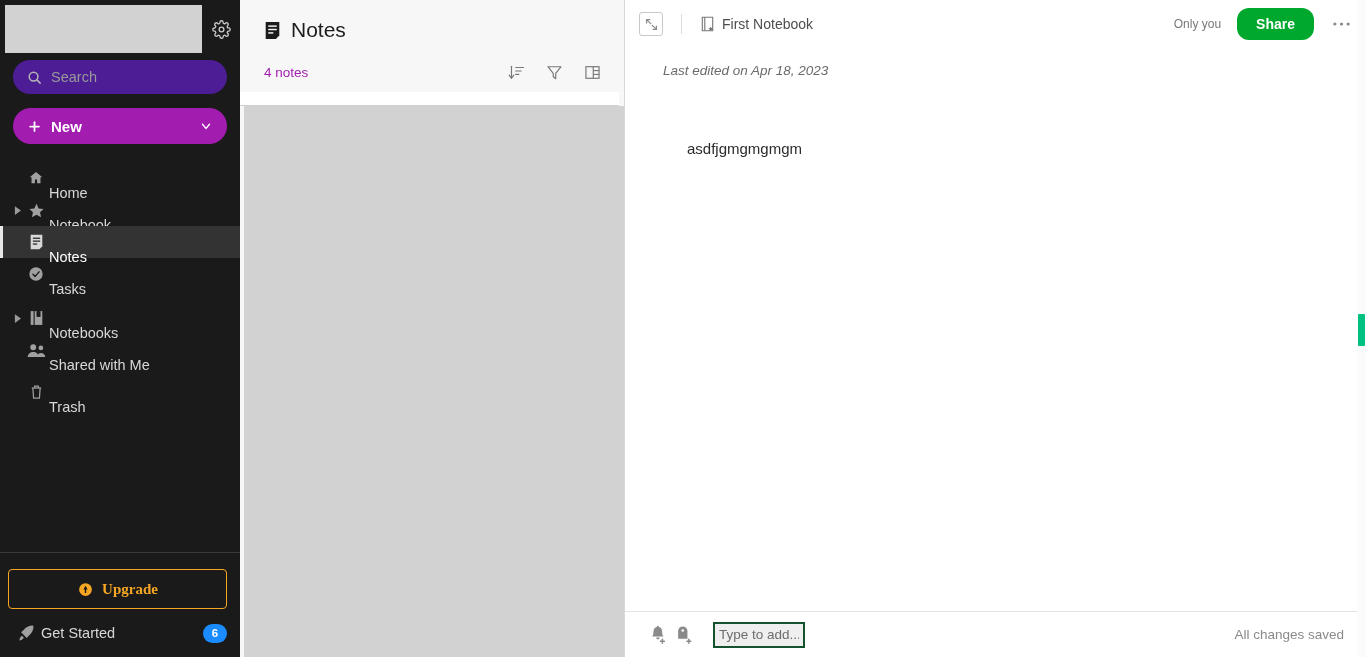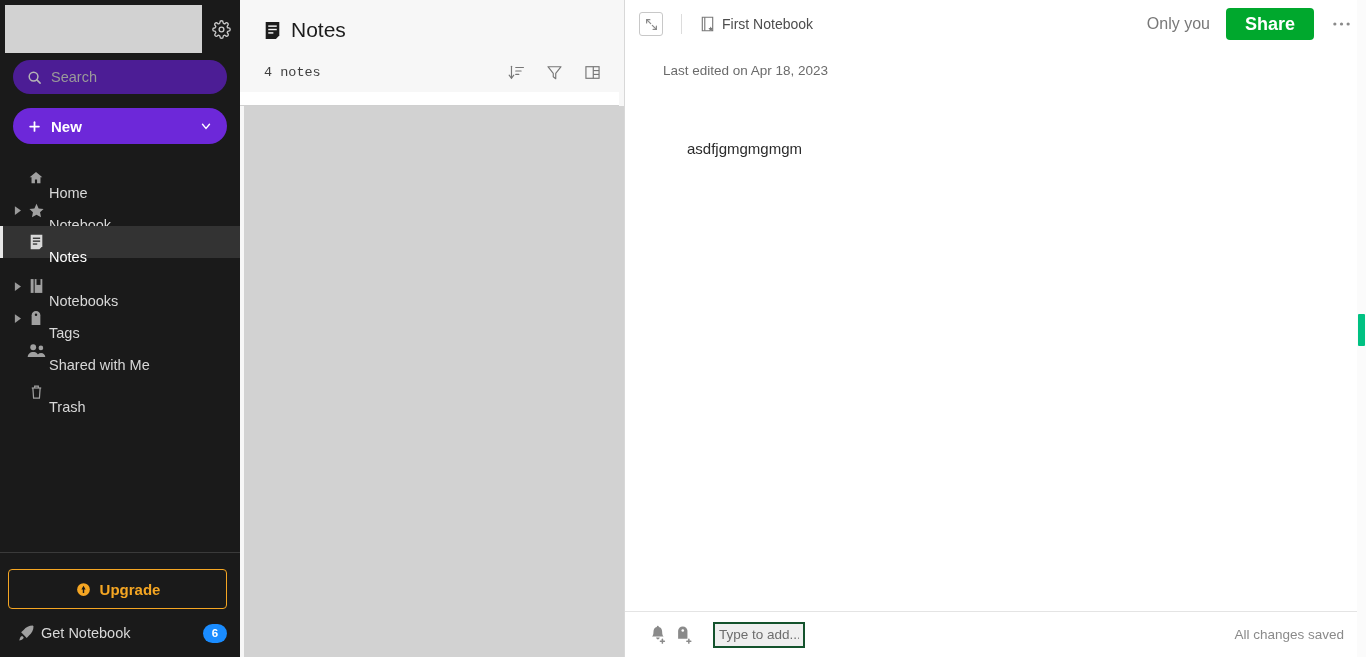--- a/index.html
+++ b/index.html
@@ -34,21 +34,21 @@
   }
   .search-box {
     margin: 2px 13px 0 13px; height: 34px;
     background: #4c1d95; border-radius: 17px;
     display: flex; align-items: center; gap: 9px;
     padding: 0 14px; cursor: text;
   }
   .search-ph { color: #9a9a9a; font-size: 14.5px; }
   .new-btn {
     margin: 14px 13px 0 13px; height: 36px;
-    background: #6d28d9; border-radius: 18px;
+    background: #a21caf; border-radius: 18px;
     display: flex; align-items: center;
     padding: 0 14px; cursor: pointer; position: relative;
   }
   .new-btn-label { color: #ffffff; font-size: 15px; font-weight: 600; margin-left: 9px; }
   .new-btn .chev { position: absolute; right: 14px; top: 50%; transform: translateY(-50%); }
 
   .nav { margin-top: 18px; }
   .nav-item {
     height: 32px; display: flex; align-items: center;
     padding-left: 11px; cursor: pointer; position: relative;
@@ -69,21 +69,21 @@
   .nav-item.active .nav-label { color: #ffffff; }
   .nav-gap { height: 12px; }
   .nav-gap-sm { height: 10px; }
 
   .sb-spacer { flex: 1 1 auto; }
   .sb-divider { height: 1px; background: #3a3a3a; margin: 0; }
   .upgrade-btn {
     margin: 16px 13px 0 8px; height: 40px;
     border: 1px solid #f5a623; border-radius: 4px;
     display: flex; align-items: center; justify-content: center;
-    gap: 8px; cursor: pointer;
+    gap: 8px; cursor: pointer; font-family: Liberation Serif, serif;
   }
   .upgrade-label { color: #f5a623; font-size: 15px; font-weight: 700; }
   .getstarted-row {
     height: 48px; display: flex; align-items: center;
     padding: 0 13px 0 11px; cursor: pointer; gap: 0;
   }
   .getstarted-row .nav-ico { width: 30px; flex: 0 0 30px; display:flex; align-items:center; justify-content:center;}
   .gs-label { color: #d8d8d8; font-size: 14.5px; }
   .gs-badge {
     margin-left: auto; background: #1a8cff; color: #fff;
@@ -98,21 +98,21 @@
     width: 385px; flex: 0 0 385px; height: 657px;
     background: #f7f7f7; border-right: 1px solid #d8d8d8;
     display: flex; flex-direction: column; position: relative;
   }
   .nl-title-row { display: flex; align-items: center; gap: 10px; padding: 18px 0 0 24px; }
   .nl-title { font-size: 21px; color: #1c1c1c; font-weight: 400; }
   .nl-sub-row {
     display: flex; align-items: center; height: 40px;
     padding: 0 22px 0 24px; margin-top: 10px;
   }
-  .nl-count { font-size: 13.5px; color: #404040; font-family: Liberation Mono, monospace; }
+  .nl-count { font-size: 13.5px; color: #a21caf; }
   .nl-tools { margin-left: auto; display: flex; align-items: center; gap: 18px; }
   .nl-tool { cursor: pointer; display: flex; align-items: center; justify-content: center; width: 20px; height: 20px;}
   .nl-body { flex: 1 1 auto; position: relative; background: #f7f7f7; }
   .nl-white-strip {
     position: absolute; left: 0; top: 0; width: 379px; height: 14px;
     background: #ffffff; border-bottom: 1px solid #d0d0d0;
   }
   .nl-placeholder {
     position: absolute; left: 4px; top: 14px; width: 380px; bottom: 0;
     background: #d2d2d2;
@@ -129,30 +129,30 @@
   }
   .expand-btn {
     width: 24px; height: 24px; border: 1px solid #c8c8c8; border-radius: 3px;
     display: flex; align-items: center; justify-content: center; cursor: pointer;
     flex: 0 0 24px;
   }
   .top-sep { width: 1px; height: 20px; background: #dcdcdc; margin: 0 18px; }
   .nb-chip { display: flex; align-items: center; gap: 7px; cursor: pointer; }
   .nb-name { font-size: 14px; color: #4d4d4d; }
   .ed-right { margin-left: auto; display: flex; align-items: center; gap: 16px; }
-  .only-you { font-size: 16px; color: #787878; cursor: pointer; }
+  .only-you { font-size: 12px; color: #787878; cursor: pointer; }
   .share-btn {
-    background: #00a82d; color: #ffffff; font-size: 18px; font-weight: 700;
-    height: 32px; border-radius: 4px; padding: 12px 19px;
+    background: #00a82d; color: #ffffff; font-size: 14px; font-weight: 700;
+    height: 32px; border-radius: 12px; padding: 12px 19px;
     display: flex; align-items: center; justify-content: center; cursor: pointer;
     border: none; font-family: "Liberation Sans", sans-serif;
   }
   .more-btn { cursor: pointer; display:flex; align-items:center; justify-content:center; width: 22px; height: 22px;}
 
-  .ed-meta { height: 44px; display: flex; align-items: center; padding-left: 38px; }
+  .ed-meta { height: 44px; display: flex; align-items: center; padding-left: 38px; font-style: italic; }
   .ed-meta-text { font-size: 13.5px; color: #6b6b6b; }
 
   .ed-content { flex: 1 1 auto; padding: 22px 38px 0 62px; overflow: hidden; }
   .note-title { font-size: 29px; font-weight: 700; color: #1c1c1c; letter-spacing: -0.2px; }
   .note-body { font-size: 15px; color: #2c2c2c; margin-top: 26px; }
 
   .ed-bottombar {
     height: 46px; border-top: 1px solid #e4e4e4;
     display: flex; align-items: center; padding: 0 22px 0 20px; gap: 0;
   }
@@ -252,53 +252,49 @@
           <svg width="15" height="16" viewBox="0 0 20 22" fill="#d8d8d8">
             <path d="M2 1h16v16l-4 4H2z"></path>
             <rect x="5" y="5" width="10" height="1.6" fill="#1a1a1a"></rect>
             <rect x="5" y="9" width="10" height="1.6" fill="#1a1a1a"></rect>
             <rect x="5" y="13" width="6" height="1.6" fill="#1a1a1a"></rect>
           </svg>
         </span>
         <span class="nav-label">Notes</span>
       </div>
 
+      <div class="nav-item">
+        <span class="twisty"></span>
+        <span class="nav-ico">
+          <svg width="16" height="16" viewBox="0 0 24 24">
+              <circle cx="12" cy="12" r="10" fill="#a0a0a0"></circle>
+              <polyline points="7.5,12.5 10.7,15.6 16.6,8.8" fill="none" stroke="#1a1a1a" stroke-width="2.1" stroke-linecap="round" stroke-linejoin="round"></polyline>
+            </svg>
+        </span>
+        <span class="nav-label">Tasks</span>
+      </div>
 
       <div class="nav-gap"></div>
 
       <div class="nav-item">
         <span class="twisty">
           <svg width="7" height="9" viewBox="0 0 8 10" fill="#9a9a9a">
               <polygon points="1,0 8,5 1,10"></polygon>
             </svg>
         </span>
         <span class="nav-ico">
           <svg width="15" height="16" viewBox="0 0 20 22" fill="#a0a0a0">
             <rect x="2" y="1.5" width="4" height="19"></rect>
             <rect x="7.5" y="1.5" width="10.5" height="19"></rect>
             <rect x="10" y="1.5" width="5.5" height="8" fill="#1a1a1a"></rect>
           </svg>
         </span>
         <span class="nav-label">Notebooks</span>
       </div>
 
-      <div class="nav-item">
-        <span class="twisty">
-          <svg width="7" height="9" viewBox="0 0 8 10" fill="#9a9a9a">
-              <polygon points="1,0 8,5 1,10"></polygon>
-            </svg>
-        </span>
-        <span class="nav-ico">
-          <svg width="14" height="16" viewBox="0 0 18 22" fill="#a0a0a0">
-            <path d="M9 1.5c3.3 0 6 2.4 6 5.6V20.5H3V7.1C3 3.9 5.7 1.5 9 1.5z"></path>
-            <circle cx="9" cy="6.6" r="1.7" fill="#1a1a1a"></circle>
-          </svg>
-        </span>
-        <span class="nav-label">Tags</span>
-      </div>
 
       <div class="nav-item">
         <span class="twisty"></span>
         <span class="nav-ico">
           <svg width="19" height="15" viewBox="0 0 26 20" fill="#a0a0a0">
             <circle cx="8.5" cy="5.5" r="4"></circle>
               <path d="M1 19c0-4.2 3.3-7 7.5-7s7.5 2.8 7.5 7z"></path>
             <circle cx="19" cy="6.5" r="3.2"></circle>
               <path d="M13.5 19c0-3.4 2.6-5.7 5.8-5.7 3 0 5.7 2.3 5.7 5.7z"></path>
           </svg>
@@ -334,21 +330,21 @@
       <span class="upgrade-label">Upgrade</span>
     </div>
 
     <div class="getstarted-row">
       <span class="nav-ico">
         <svg width="18" height="18" viewBox="0 0 24 24" fill="#a0a0a0">
           <path d="M21 2c-5 0-9 2-12.2 6L5.5 11 13 18.5l3-3.3C20 12 22 8 22 3z"></path>
           <path d="M7 16c-1.6.4-2.6 1.6-3.2 3.3L3 22l2.7-.8C7.4 20.6 8.6 19.6 9 18z"></path>
         </svg>
       </span>
-      <span class="gs-label">Get Notebook</span>
+      <span class="gs-label">Get Started</span>
       <span class="gs-badge">6</span>
     </div>
   </div>
 
   <div class="notelist">
     <div class="nl-title-row">
       <span style="display:flex;">
         <svg width="17" height="19" viewBox="0 0 20 22" fill="#1c1c1c">
           <path d="M2 1h16v16l-4 4H2z"></path>
           <rect x="5" y="5" width="10" height="1.7" fill="#f7f7f7"></rect>

